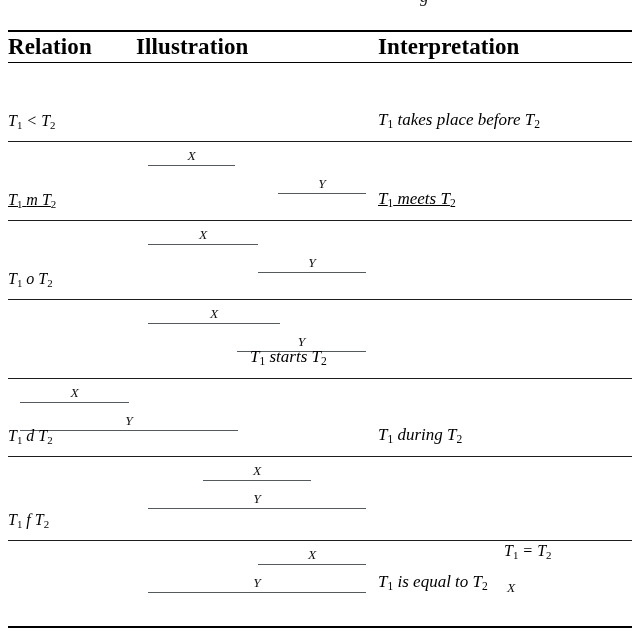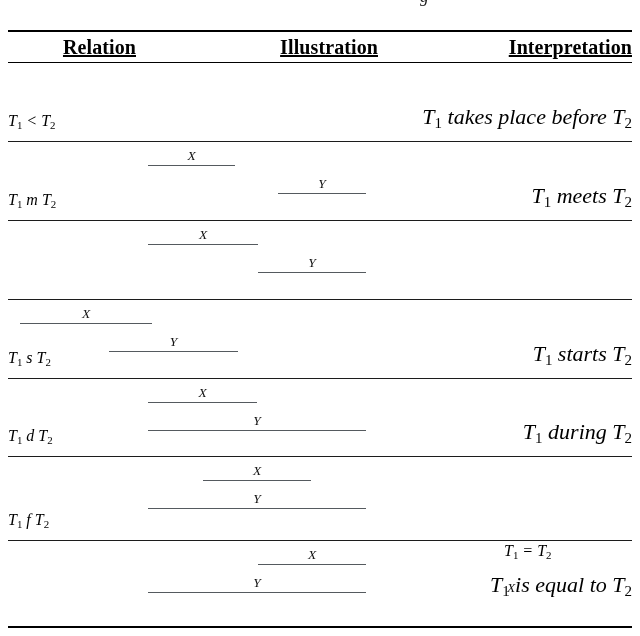--- a/index.html
+++ b/index.html
@@ -41,24 +41,23 @@
   .rule-bottom   { height: 0; border-top: 2.2px solid #000; }
 
   
   .thead {
     display: flex;
     align-items: center;
     height: 30px;
   }
   .th {
     font-weight: bold;
-    font-size: 20px;
-    text-align: right;
+    font-size: 23px;
+    text-align: left;
     letter-spacing: .1px;
-    text-decoration: underline;
   }
   .col-relation      { width: 128px; }
   .col-illustration  { width: 242px; }
   .col-interpretation{ width: 254px; }
 
   
   .trow {
     display: flex;
     position: relative;
     align-items: flex-end;
@@ -70,22 +69,22 @@
     font-style: italic;
     padding-bottom: 8px;
     white-space: nowrap;
   }
   .cell-illustration {
     width: 242px;
     position: relative;
   }
   .cell-interpretation {
     width: 254px;
-    text-align: right;
-    font-size: 22px;
+    text-align: left;
+    font-size: 17px;
     font-style: italic;
     padding-bottom: 8px;
     white-space: nowrap;
   }
 
   
   .cell-relation, .cell-interpretation { line-height: 1.25; }
 
   
   .seg {
@@ -129,42 +128,42 @@
         <div class="cell-relation">T<sub>1</sub> &lt; T<sub>2</sub></div>
         <div class="cell-illustration">
           <div class="seg" style="left: 12px; width: 87px; top: 24px; border-top-color: rgb(85, 90, 95);"></div>
           <div class="seg-label" style="left: 55.5px; top: 7px;">X</div>
           <div class="seg" style="left: 142px; width: 88px; top: 52px; border-top-color: rgb(85, 90, 95);"></div>
           <div class="seg-label" style="left: 186px; top: 35px;">Y</div>
         </div>
         <div class="cell-interpretation">T<sub>1</sub> takes place before T<sub>2</sub></div>
       </div>
       <div class="rule-row"></div>
-      <div class="trow" style="height: 78px;">
+      <div class="trow" style="height: 78px; text-decoration: underline;">
         <div class="cell-relation">T<sub>1</sub> <i>m</i> T<sub>2</sub></div>
         <div class="cell-illustration">
           <div class="seg" style="left: 12px; width: 110px; top: 24px; border-top-color: rgb(85, 90, 95);"></div>
           <div class="seg-label" style="left: 67px; top: 7px;">X</div>
           <div class="seg" style="left: 122px; width: 108px; top: 52px; border-top-color: rgb(85, 90, 95);"></div>
           <div class="seg-label" style="left: 176px; top: 35px;">Y</div>
         </div>
         <div class="cell-interpretation">T<sub>1</sub> meets T<sub>2</sub></div>
       </div>
       <div class="rule-row"></div>
       <div class="trow" style="height: 78px;">
+        <div class="cell-relation">T<sub>1</sub> <i>o</i> T<sub>2</sub></div>
         <div class="cell-illustration">
           <div class="seg" style="left: 12px; width: 132px; top: 24px; border-top-color: rgb(85, 90, 95);"></div>
           <div class="seg-label" style="left: 78px; top: 7px;">X</div>
           <div class="seg" style="left: 101px; width: 129px; top: 52px; border-top-color: rgb(85, 90, 95);"></div>
           <div class="seg-label" style="left: 165.5px; top: 35px;">Y</div>
         </div>
       </div>
       <div class="rule-row"></div>
       <div class="trow" style="height: 78px;">
-        <div class="cell-relation">T<sub>1</sub> <i>s</i> T<sub>2</sub></div>
         <div class="cell-illustration">
           <div class="seg" style="left: 12px; width: 109px; top: 24px; border-top-color: rgb(85, 90, 95);"></div>
           <div class="seg-label" style="left: 66.5px; top: 7px;">X</div>
           <div class="seg" style="left: 12px; width: 218px; top: 52px; border-top-color: rgb(85, 90, 95);"></div>
           <div class="seg-label" style="left: 121px; top: 35px;">Y</div>
         </div>
         <div class="cell-interpretation">T<sub>1</sub> starts T<sub>2</sub></div>
       </div>
       <div class="rule-row"></div>
       <div class="trow" style="height: 77px;">

